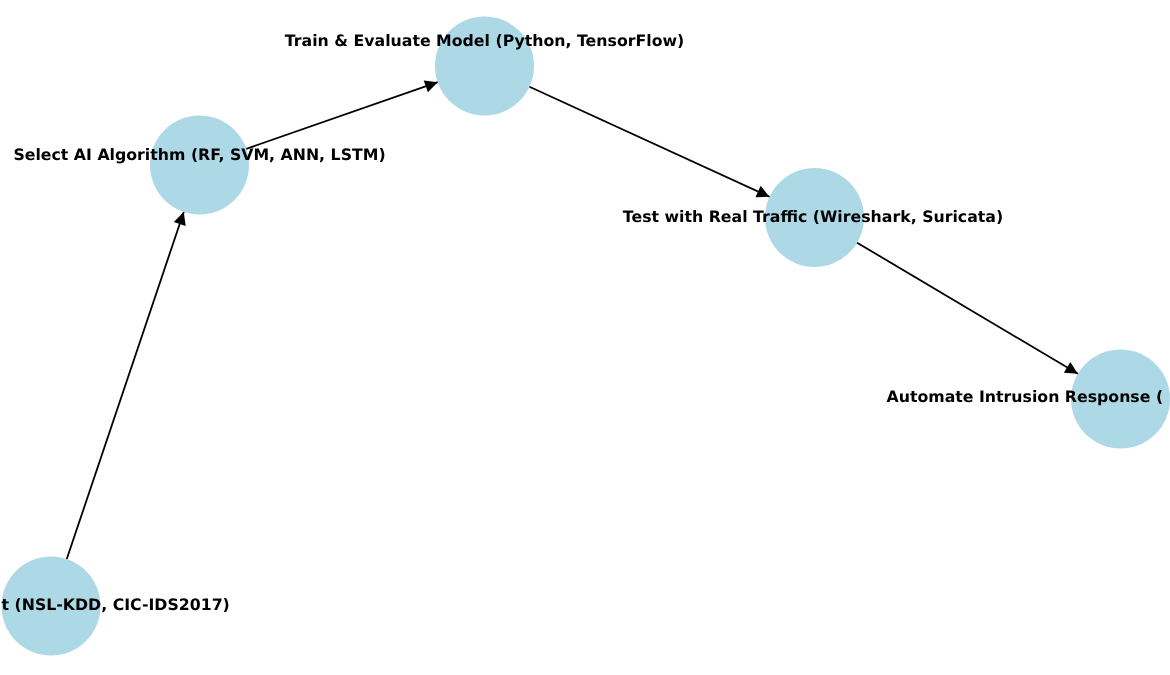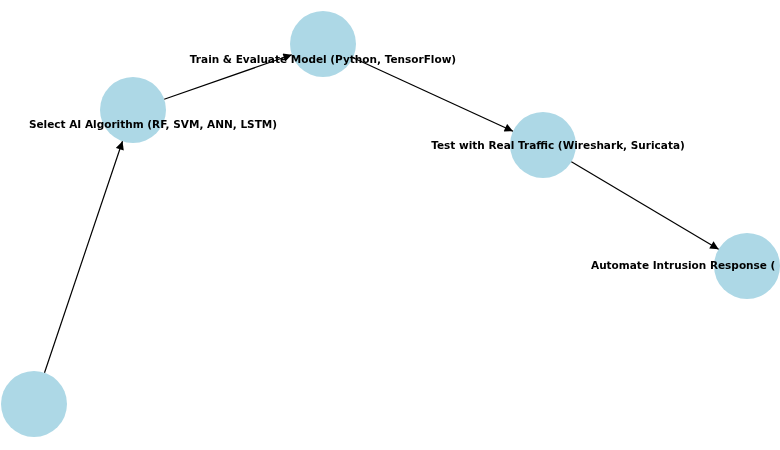--- a/index.html
+++ b/index.html
@@ -59,22 +59,23 @@
     <circle cx="323" cy="44" r="33" fill="#add8e6"></circle>
     <circle cx="543" cy="145" r="33" fill="#add8e6"></circle>
     <circle cx="747" cy="266" r="33" fill="#add8e6"></circle>
 
     <line x1="44.5" y1="372.7" x2="122.5" y2="141.3" stroke-width="1.2" marker-end="url(#arrowhead)" stroke="#000000"></line>
     <line x1="164.2" y1="99.2" x2="291.8" y2="54.8" stroke-width="1.2" marker-end="url(#arrowhead)" stroke="#000000"></line>
     <line x1="353" y1="57.8" x2="513" y2="131.2" stroke-width="1.2" marker-end="url(#arrowhead)" stroke="#000000"></line>
     <line x1="571.4" y1="161.8" x2="718.6" y2="249.2" stroke-width="1.2" marker-end="url(#arrowhead)" stroke="#000000"></line>
   </svg>
 
+  <div class="node-label left-anchored" style="left:1px; top:404px;">t (NSL-KDD, CIC-IDS2017)</div>
 
-  <div class="node-label centered" style="left:133px; top:124px;margin-left:20px;">Select AI Algorithm (RF, SVM, ANN, LSTM)</div>
+  <div class="node-label centered" style="left:133px; top:104px;">Select AI Algorithm (RF, SVM, ANN, LSTM)</div>
 
-  <div class="node-label centered" style="left:323px; top:59px;">Train &amp; Evaluate Model (Python, TensorFlow)</div>
+  <div class="node-label centered" style="left:323px; top:28px;">Train &amp; Evaluate Model (Python, TensorFlow)</div>
 
-  <div class="node-label centered" style="left:558px; top:145px;">Test with Real Traffic (Wireshark, Suricata)</div>
+  <div class="node-label centered" style="left:542px; top:145px;">Test with Real Traffic (Wireshark, Suricata)</div>
 
   <div class="node-label left-anchored" style="left:591px; top:265px;">Automate Intrusion Response (</div>
 
 </div>
 
 </body></html>

